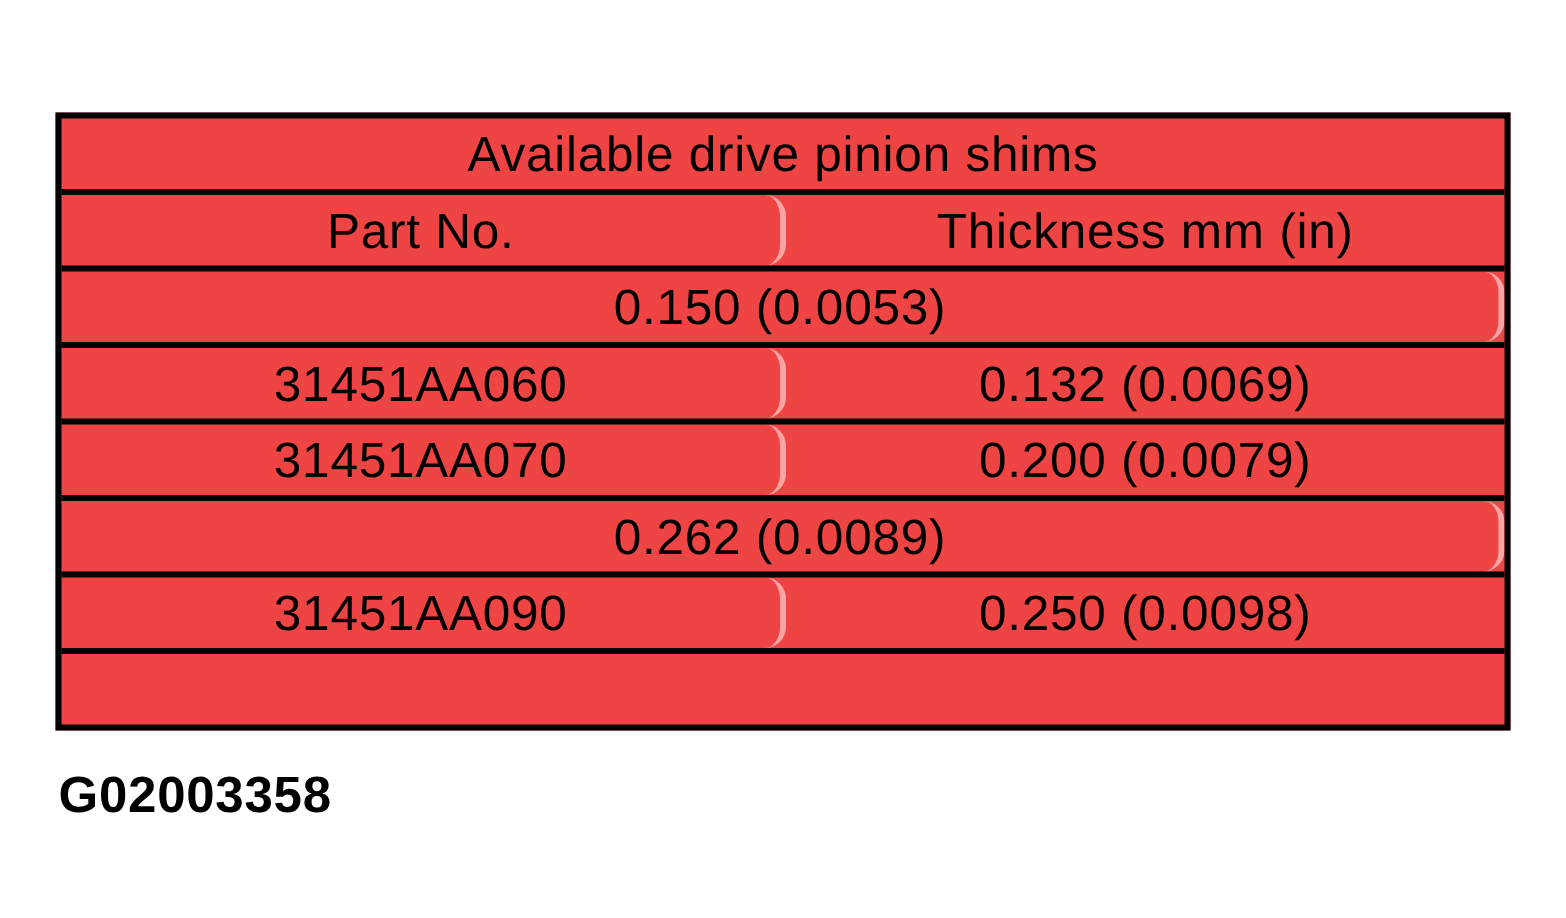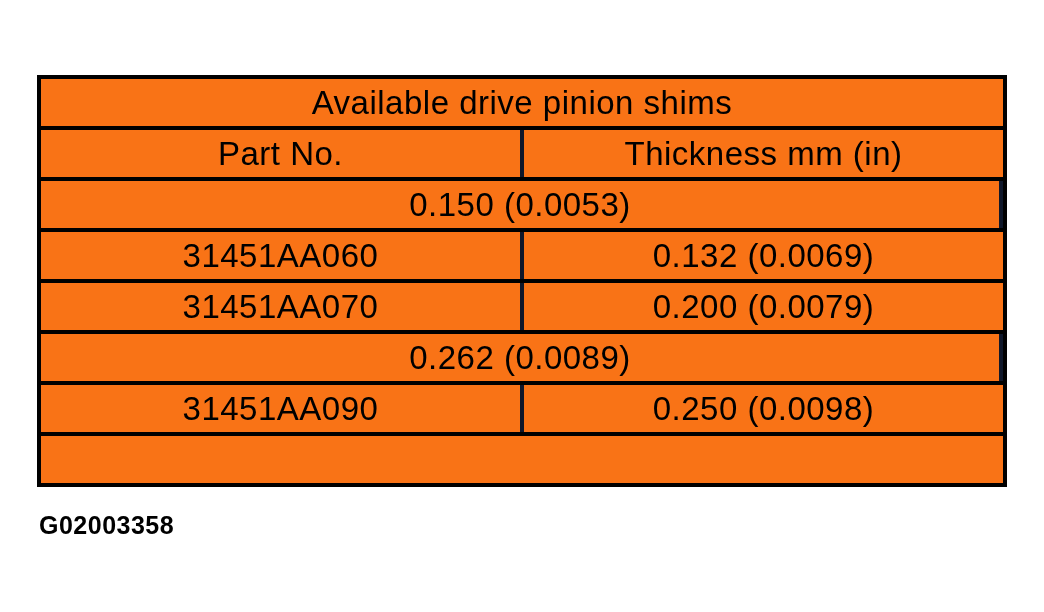--- a/index.html
+++ b/index.html
@@ -15,21 +15,21 @@
     color: #000000;
     overflow: hidden;
   }
   .shim-table {
     position: absolute;
     left: 37px;
     top: 75px;
     width: 970px;
     border: 4px solid #000000;
     box-sizing: border-box;
-    background: #f97316;
+    background: #ef4444;
   }
   .row {
     display: flex;
     height: 47px;
     border-top: 4px solid #000000;
     align-items: stretch;
   }
   .row:first-child {
     border-top: none;
   }
@@ -37,30 +37,31 @@
     flex: 1 1 50%;
     display: flex;
     align-items: center;
     justify-content: center;
     font-size: 33px;
     letter-spacing: 0.5px;
     white-space: nowrap;
     overflow: hidden;
   }
   .row .cell:first-child:not(.span-all) {
-    border-right: 4px solid #0f172a;
+    border-right: 4px solid #fca5a5;
+    border-radius: 14px;
   }
   .span-all {
     flex: 1 1 100%;
   }
   .figure-code {
     position: absolute;
     left: 39px;
     top: 511px;
-    font-size: 25px;
+    font-size: 34px;
     font-weight: bold;
     letter-spacing: 0.5px;
   }
 </style>
 </head>
 <body>
 
 <div class="shim-table">
   <div class="row">
     <div class="cell span-all">Available drive pinion shims</div>

